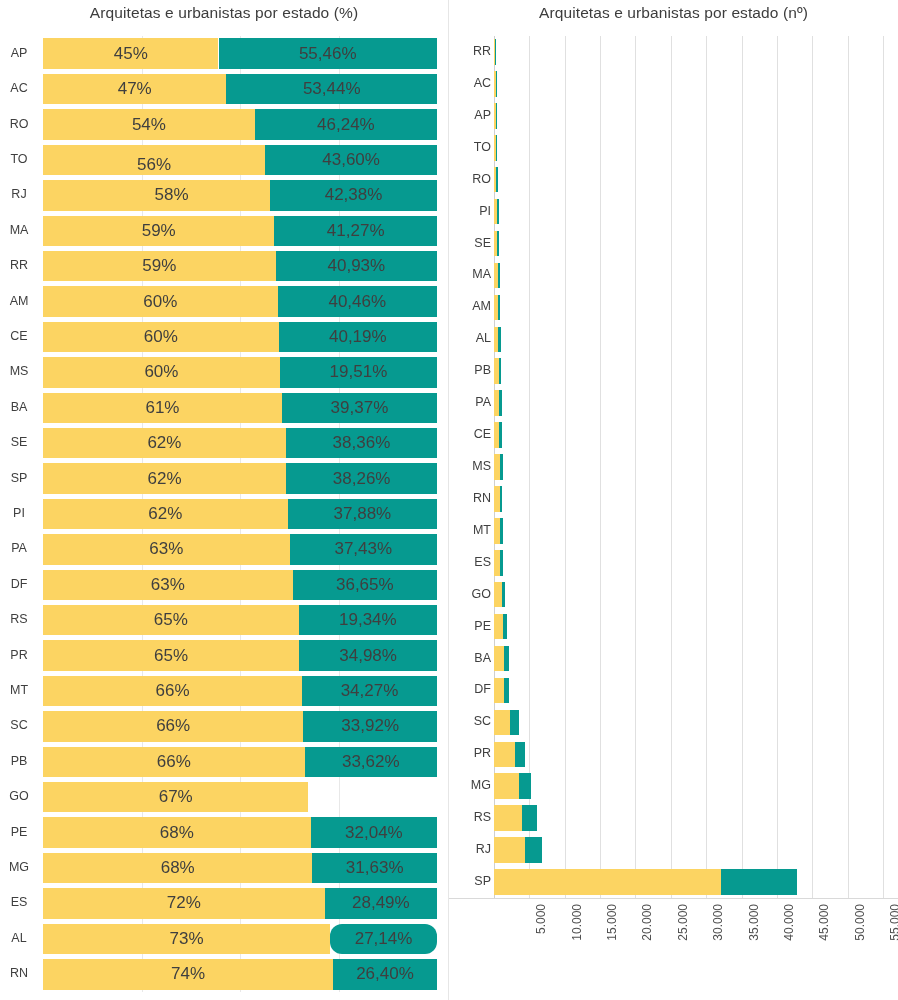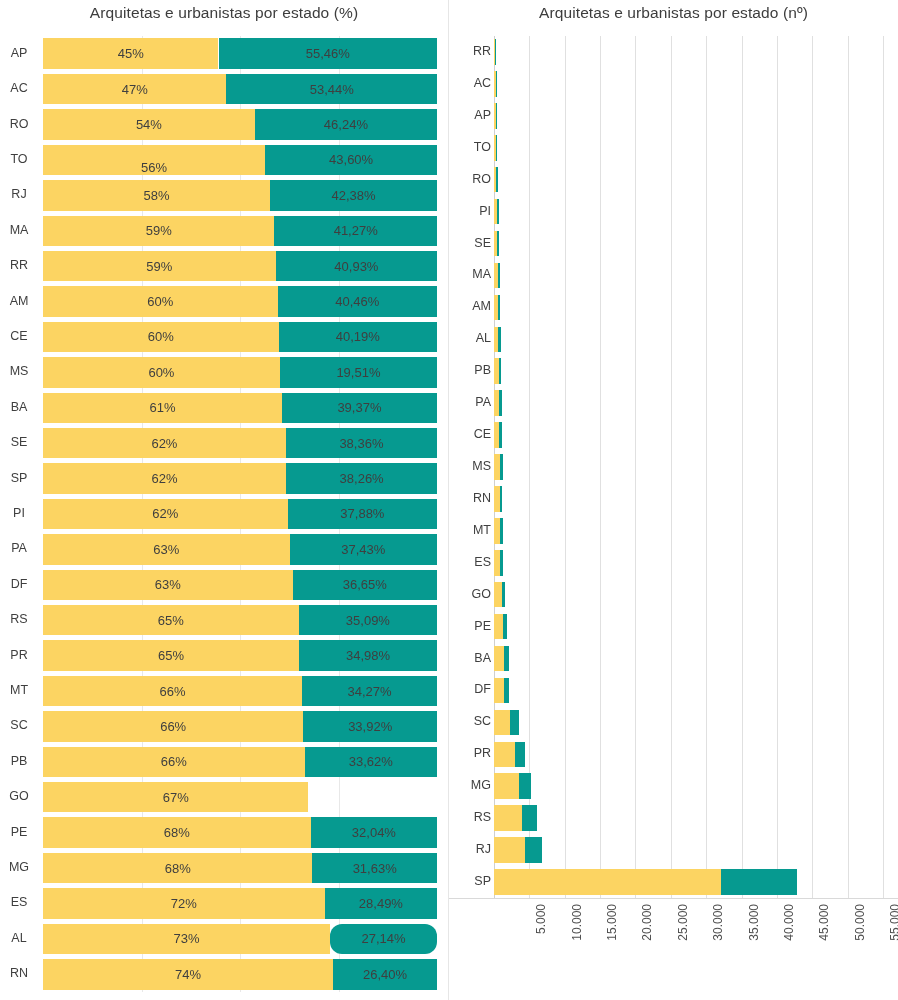--- a/index.html
+++ b/index.html
@@ -65,21 +65,21 @@
     width: 394px;
     overflow: hidden;
   }
   .seg {
     position: absolute;
     top: 0;
     bottom: 0;
     display: flex;
     align-items: center;
     justify-content: center;
-    font-size: 13px;
+    font-size: 17px;
     color: #3f3f3f;
     white-space: nowrap;
   }
   .seg-f { left: 0; background: #FCD462; }
   .seg-m { right: 0; background: #069A90; }
 
   .grid-left {
     position: absolute;
     left: 43px;
     width: 394px;
@@ -200,21 +200,21 @@
         <div class="bar-track" style="top: 108.701px; height: 30.4504px;">
           <div class="seg seg-f" style="width: 56.4%; background: rgb(252, 212, 98); align-items: flex-end;">
             <span>56%</span>
           </div>
           <div class="seg seg-m" style="width: 43.6%; background: rgb(6, 154, 144);">
             <span>43,60%</span>
           </div>
         </div>
         <div class="cat-label" style="top: 152.333px;">RJ</div>
         <div class="bar-track" style="top: 144.108px; height: 30.4504px;">
-          <div class="seg seg-f" style="width: 57.62%; background: rgb(252, 212, 98);">
+          <div class="seg seg-f" style="width: 57.62%; background: rgb(252, 212, 98); padding-left: 15px;">
             <span>58%</span>
           </div>
           <div class="seg seg-m" style="width: 42.38%; background: rgb(6, 154, 144);">
             <span>42,38%</span>
           </div>
         </div>
         <div class="cat-label" style="top: 187.741px;">MA</div>
         <div class="bar-track" style="top: 179.516px; height: 30.4504px;">
           <div class="seg seg-f" style="width: 58.73%; background: rgb(252, 212, 98);">
             <span>59%</span>
@@ -312,21 +312,21 @@
           <div class="seg seg-m" style="width: 36.65%; background: rgb(6, 154, 144);">
             <span>36,65%</span>
           </div>
         </div>
         <div class="cat-label" style="top: 577.222px;">RS</div>
         <div class="bar-track" style="top: 568.997px; height: 30.4504px;">
           <div class="seg seg-f" style="width: 64.91%; background: rgb(252, 212, 98);">
             <span>65%</span>
           </div>
           <div class="seg seg-m" style="width: 35.09%; background: rgb(6, 154, 144);">
-            <span>35,09%</span>
+            <span>19,34%</span>
           </div>
         </div>
         <div class="cat-label" style="top: 612.63px;">PR</div>
         <div class="bar-track" style="top: 604.404px; height: 30.4504px;">
           <div class="seg seg-f" style="width: 65.02%; background: rgb(252, 212, 98);">
             <span>65%</span>
           </div>
           <div class="seg seg-m" style="width: 34.98%; background: rgb(6, 154, 144);">
             <span>34,98%</span>
           </div>

